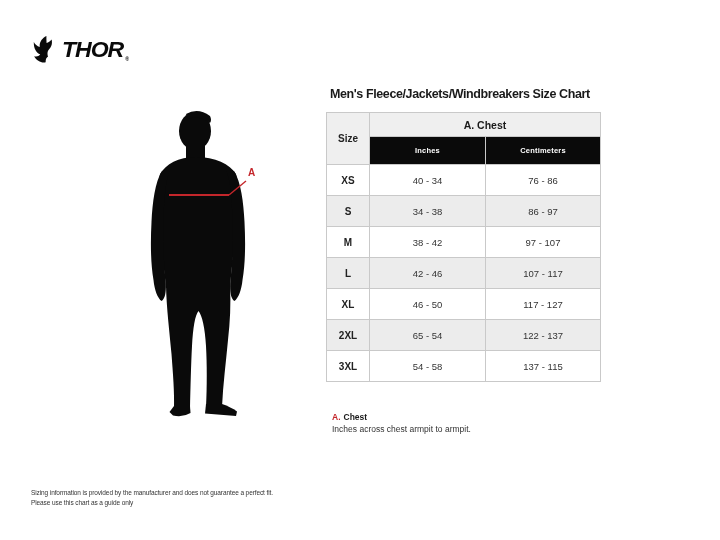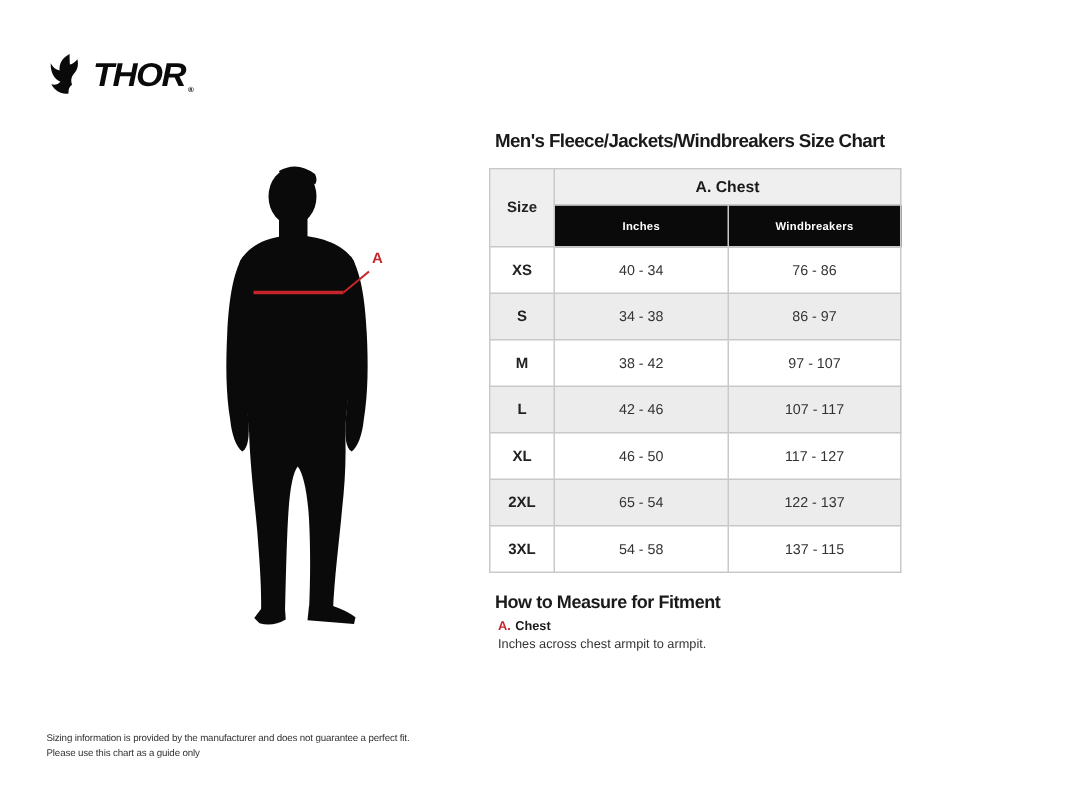--- a/index.html
+++ b/index.html
@@ -203,21 +203,21 @@
         <col class="c-in">
         <col class="c-cm">
       </colgroup>
     <thead>
       <tr>
         <th class="h-size" rowspan="2">Size</th>
         <th class="h-chest" colspan="2">A. Chest</th>
       </tr>
       <tr>
         <th class="h-unit">Inches</th>
-        <th class="h-unit">Windbreakers</th>
+        <th class="h-unit">Centimeters</th>
       </tr>
     </thead>
     <tbody class="rows">
       <tr>
         <td class="cell-size">XS</td>
         <td>40 - 34</td>
         <td>76 - 86</td>
       </tr>
       <tr>
         <td class="cell-size">S</td>
@@ -245,21 +245,20 @@
         <td>122 - 137</td>
       </tr>
       <tr>
         <td class="cell-size">3XL</td>
         <td>54 - 58</td>
         <td>137 - 115</td>
       </tr>
     </tbody>
   </table>
 
-  <div class="measure-heading">How to Measure for Fitment</div>
   <div class="measure-item">
     <span class="key">A.</span><span>Chest</span>
   </div>
   <div class="measure-desc">Inches across chest armpit to armpit.</div>
 
   <div class="disclaimer">
     <div>Sizing information is provided by the manufacturer and does not guarantee a perfect fit.</div>
     <div>Please use this chart as a guide only</div>
   </div>
 

